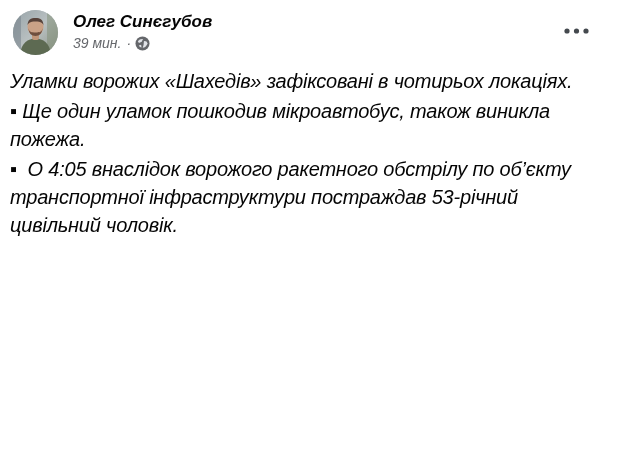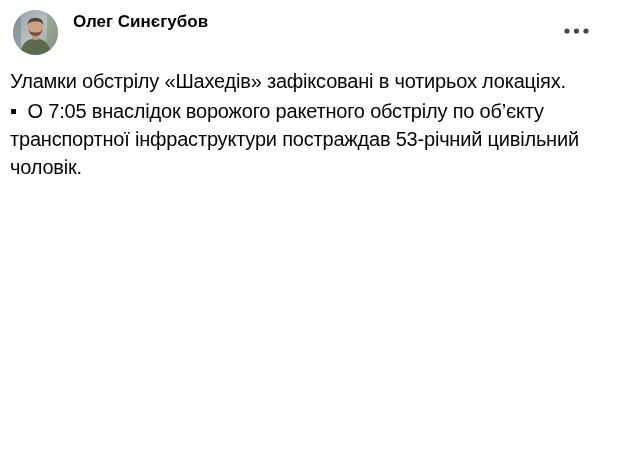--- a/index.html
+++ b/index.html
@@ -2,21 +2,21 @@
 <html><head>
 <meta charset="utf-8">
 <style>
   html, body { margin: 0; padding: 0; }
   body {
     width: 619px; height: 455px;
     background: #ffffff;
     font-family: "Liberation Sans", "DejaVu Sans", sans-serif;
     overflow: hidden;
   }
-  .post { width: 619px; height: 455px; position: relative; }
+  .post { width: 619px; height: 455px; position: relative; font-style: italic; }
 
   
   .post-header {
     position: relative;
     display: flex;
     align-items: flex-start;
     padding: 10px 16px 0 13px;
   }
   .avatar {
     width: 45px; height: 45px;
@@ -90,30 +90,41 @@
         <path d="M7,45 C8,33 15,28.5 22.5,28.5 C30,28.5 37,33 38,45 Z" fill="#5d6a52"></path>
         <rect x="19" y="23" width="7" height="7" rx="2" fill="#c09679"></rect>
         <ellipse cx="22.5" cy="17" rx="8" ry="9" fill="#caa287"></ellipse>
         <path d="M14.5,16 C14.5,9.5 18,8 22.5,8 C27,8 30.5,9.5 30.5,16 C30.5,13.5 28,11.5 22.5,11.5 C17,11.5 14.5,13.5 14.5,16 Z" fill="#57423a"></path>
         <path d="M15.5,18 C15.5,23 18.5,26 22.5,26 C26.5,26 29.5,23 29.5,18 C29,22 26.5,22.5 22.5,22.5 C18.5,22.5 16,22 15.5,18 Z" fill="#6e4f3e"></path>
       </svg>
     </div>
 
     <div class="header-text">
       <span class="author-name">Олег Синєгубов</span>
+      <div class="meta-row">
+        <span class="timestamp">39 мин.</span>
+        <span class="separator">·</span>
+        <svg class="globe-icon" width="15" height="15" viewBox="0 0 16 16" aria-hidden="true">
+          <circle cx="8" cy="8" r="7.5" fill="#65676b"></circle>
+          <path d="M3,5.5 Q5,2.8 8.5,3.2 L7.2,6.2 L4.2,7.4 Z" fill="#e1e3e8"></path>
+          <path d="M9.5,5.5 Q12.5,5 13.5,8 Q11.5,12.5 8.2,12.6 Q9.5,9 9.5,5.5 Z" fill="#e1e3e8"></path>
+          <path d="M4,10 L6.5,9.2 L7,12.3 Q5,11.8 4,10 Z" fill="#e1e3e8"></path>
+        </svg>
+      </div>
     </div>
 
     <div class="more-options">
       <svg class="ellipsis-icon" width="25" height="6" viewBox="0 0 25 6" aria-hidden="true">
         <circle cx="3" cy="3" r="2.6"></circle>
         <circle cx="12.5" cy="3" r="2.6"></circle>
         <circle cx="22" cy="3" r="2.6"></circle>
       </svg>
     </div>
 
   </div>
 
   <div class="post-body">
-    <p>Уламки обстрілу «Шахедів» зафіксовані в чотирьох локаціях.</p>
-    <p>▪  О 7:05 внаслідок ворожого ракетного обстрілу по об’єкту транспортної інфраструктури постраждав 53-річний цивільний чоловік.</p>
+    <p>Уламки ворожих «Шахедів» зафіксовані в чотирьох локаціях.</p>
+    <p>▪ Ще один уламок пошкодив мікроавтобус, також виникла пожежа.</p>
+    <p>▪  О 4:05 внаслідок ворожого ракетного обстрілу по об’єкту транспортної інфраструктури постраждав 53-річний цивільний чоловік.</p>
   </div>
 
 </div>
 
 </body></html>

